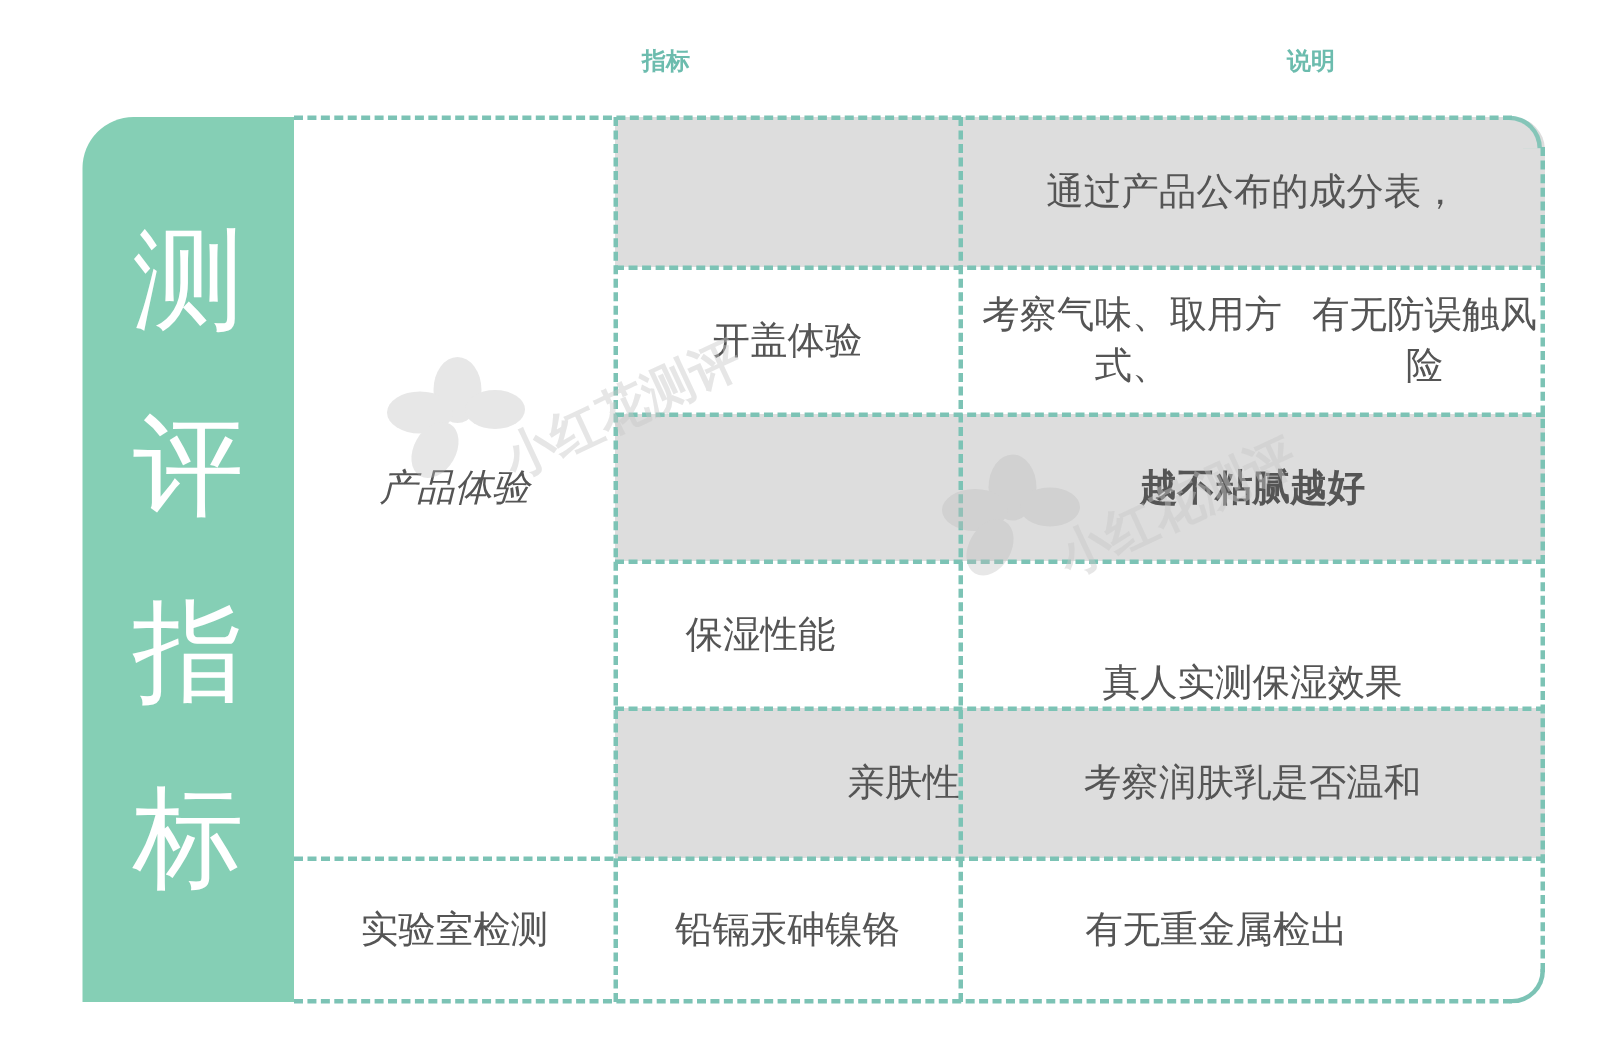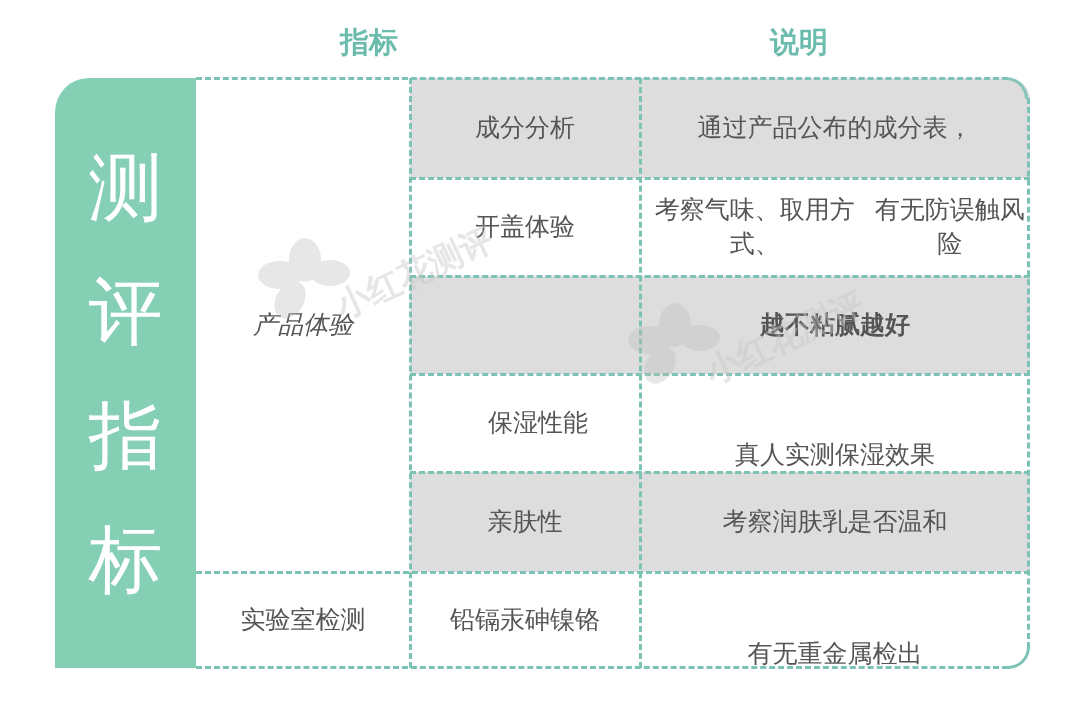--- a/index.html
+++ b/index.html
@@ -2,21 +2,21 @@
 <html><head>
 <meta charset="utf-8">
 <style>
   html, body { margin: 0; padding: 0; }
   body {
     width: 1080px; height: 701px; background: #ffffff; position: relative; overflow: hidden;
     font-family: "DejaVu Sans", "Liberation Sans", sans-serif; color: #555555;
   }
   .col-header {
     position: absolute; top: 22px; height: 40px; line-height: 40px;
-    font-size: 29px; font-weight: bold; color: #6cbcae; text-align: left; font-family: Liberation Serif, serif;
+    font-size: 16px; font-weight: bold; color: #6cbcae; text-align: right; font-family: Liberation Serif, serif;
   }
   .green-panel {
     position: absolute; left: 55px; top: 78px; width: 141px; height: 590px;
     background: #85cfb5; border-top-left-radius: 34px;
     display: flex; flex-direction: column; align-items: center; justify-content: center;
   }
   .green-panel .ch {
     color: #ffffff; font-size: 74px; line-height: 124px; font-weight: normal;
   }
   .table {
@@ -54,57 +54,54 @@
   <div class="gray" style="position:absolute;left:214px;top:198px;width:620px;height:98px;"></div>
   <div class="gray" style="position:absolute;left:214px;top:394px;width:620px;height:100px;"></div>
 
   <div class="cell" style="left:0;top:0;width:214px;height:494px;font-style:italic;">
     <span>产品体验</span>
   </div>
   <div class="cell" style="left:0;top:494px;width:214px;height:96px;text-align:right;">
     <span>实验室检测</span>
   </div>
 
-  <div class="cell" style="left:214px;top:0;width:230px;height:100px;">
-    <span>成分分析</span>
-  </div>
   <div class="cell" style="left:444px;top:0;width:390px;height:100px;">
     <span>通过产品公布的成分表，</span>
   </div>
 
   <div class="cell" style="left:214px;top:100px;width:230px;height:98px;">
     <span>开盖体验</span>
   </div>
   <div class="cell" style="left:444px;top:100px;width:390px;height:98px;flex-direction:row;">
     <span>考察气味、取用方式、</span>
     <span>有无防误触风险</span>
   </div>
 
   <div class="cell" style="left:444px;top:198px;width:390px;height:98px;font-weight:bold;">
     <span>越不粘腻越好</span>
   </div>
 
-  <div class="cell" style="left:227px;top:296px;width:230px;height:98px;align-items:center;">
+  <div class="cell" style="left:196px;top:296px;width:230px;height:98px;align-items:center;">
     <span>保湿性能</span>
   </div>
   <div class="cell" style="left:444px;top:296px;width:390px;height:98px;align-items:flex-end;">
     <span>真人实测保湿效果</span>
   </div>
 
-  <div class="cell" style="left:214px;top:394px;width:230px;height:100px;">
+  <div class="cell" style="left:214px;top:394px;width:230px;height:100px;justify-content:flex-end;">
     <span>亲肤性</span>
   </div>
   <div class="cell" style="left:444px;top:394px;width:390px;height:100px;">
     <span>考察润肤乳是否温和</span>
   </div>
 
   <div class="cell" style="left:214px;top:494px;width:230px;height:96px;flex-direction:column;">
     <span>铅镉汞砷镍铬</span>
   </div>
-  <div class="cell" style="left:444px;top:494px;width:390px;height:96px;margin-top:34px;">
+  <div class="cell" style="left:420px;top:494px;width:390px;height:96px;">
     <span>有无重金属检出</span>
   </div>
 
   <div class="hline" style="left:0;top:-1px;width:812px;"></div>
   <div class="hline" style="left:214px;top:99px;width:620px;"></div>
   <div class="hline" style="left:214px;top:197px;width:620px;"></div>
   <div class="hline" style="left:214px;top:295px;width:620px;"></div>
   <div class="hline" style="left:214px;top:393px;width:620px;"></div>
   <div class="hline" style="left:0;top:493px;width:834px;"></div>
   <div class="hline" style="left:0;top:588px;width:812px;"></div>

